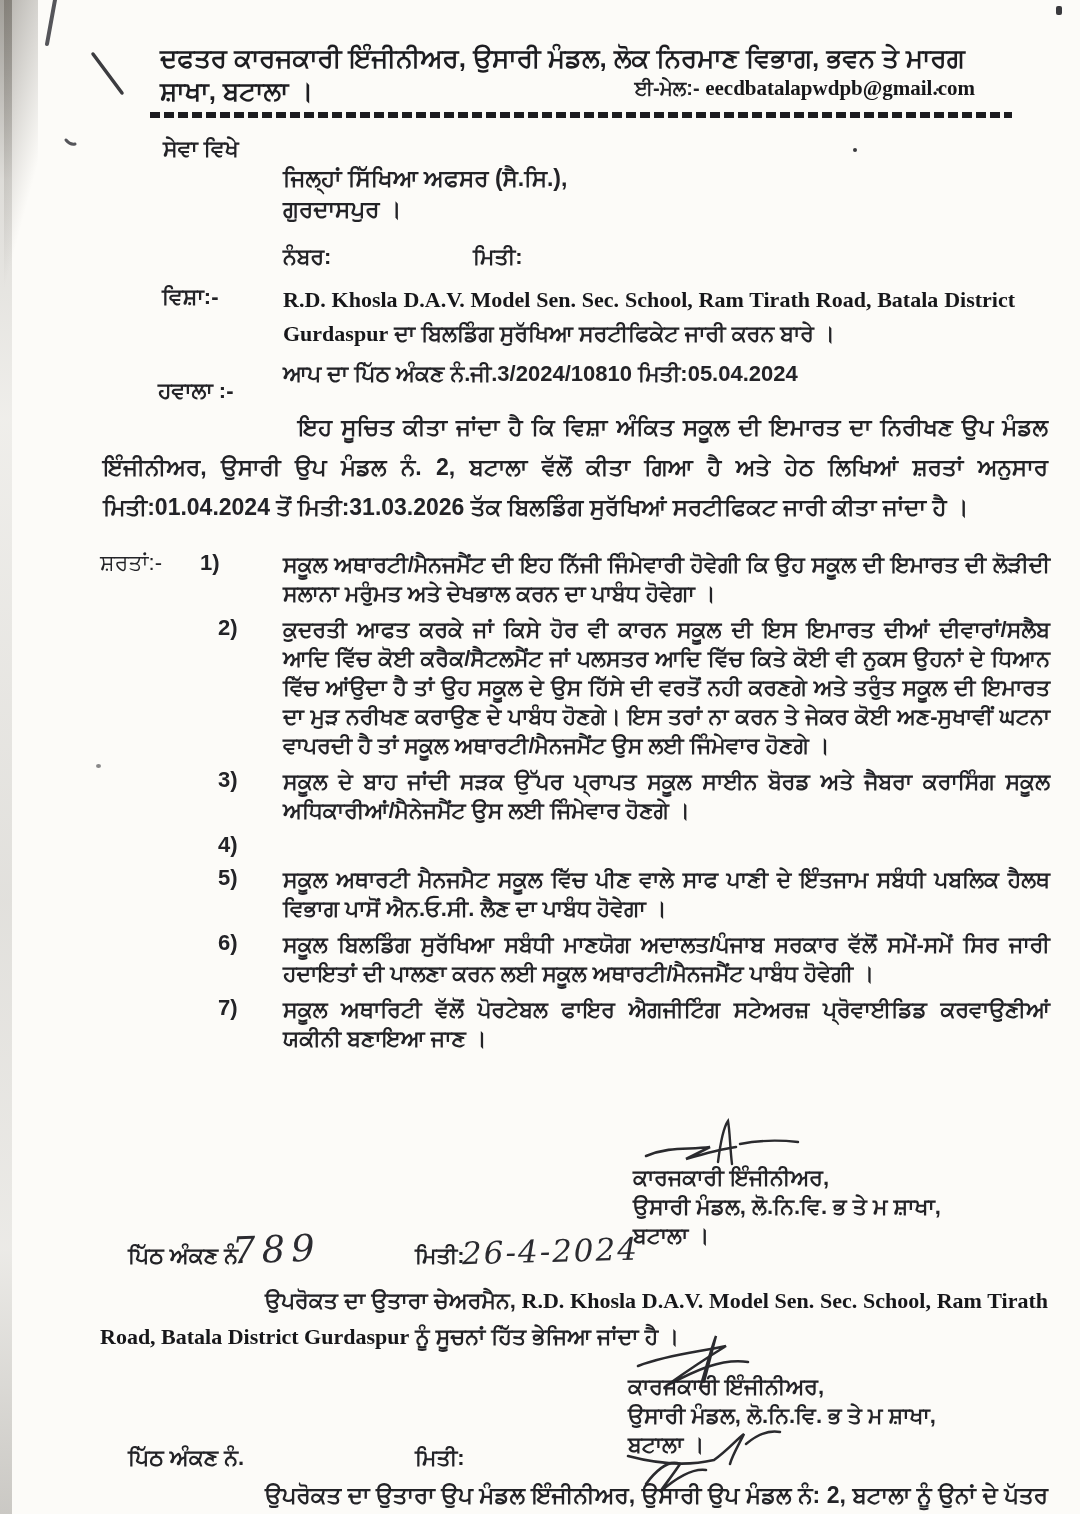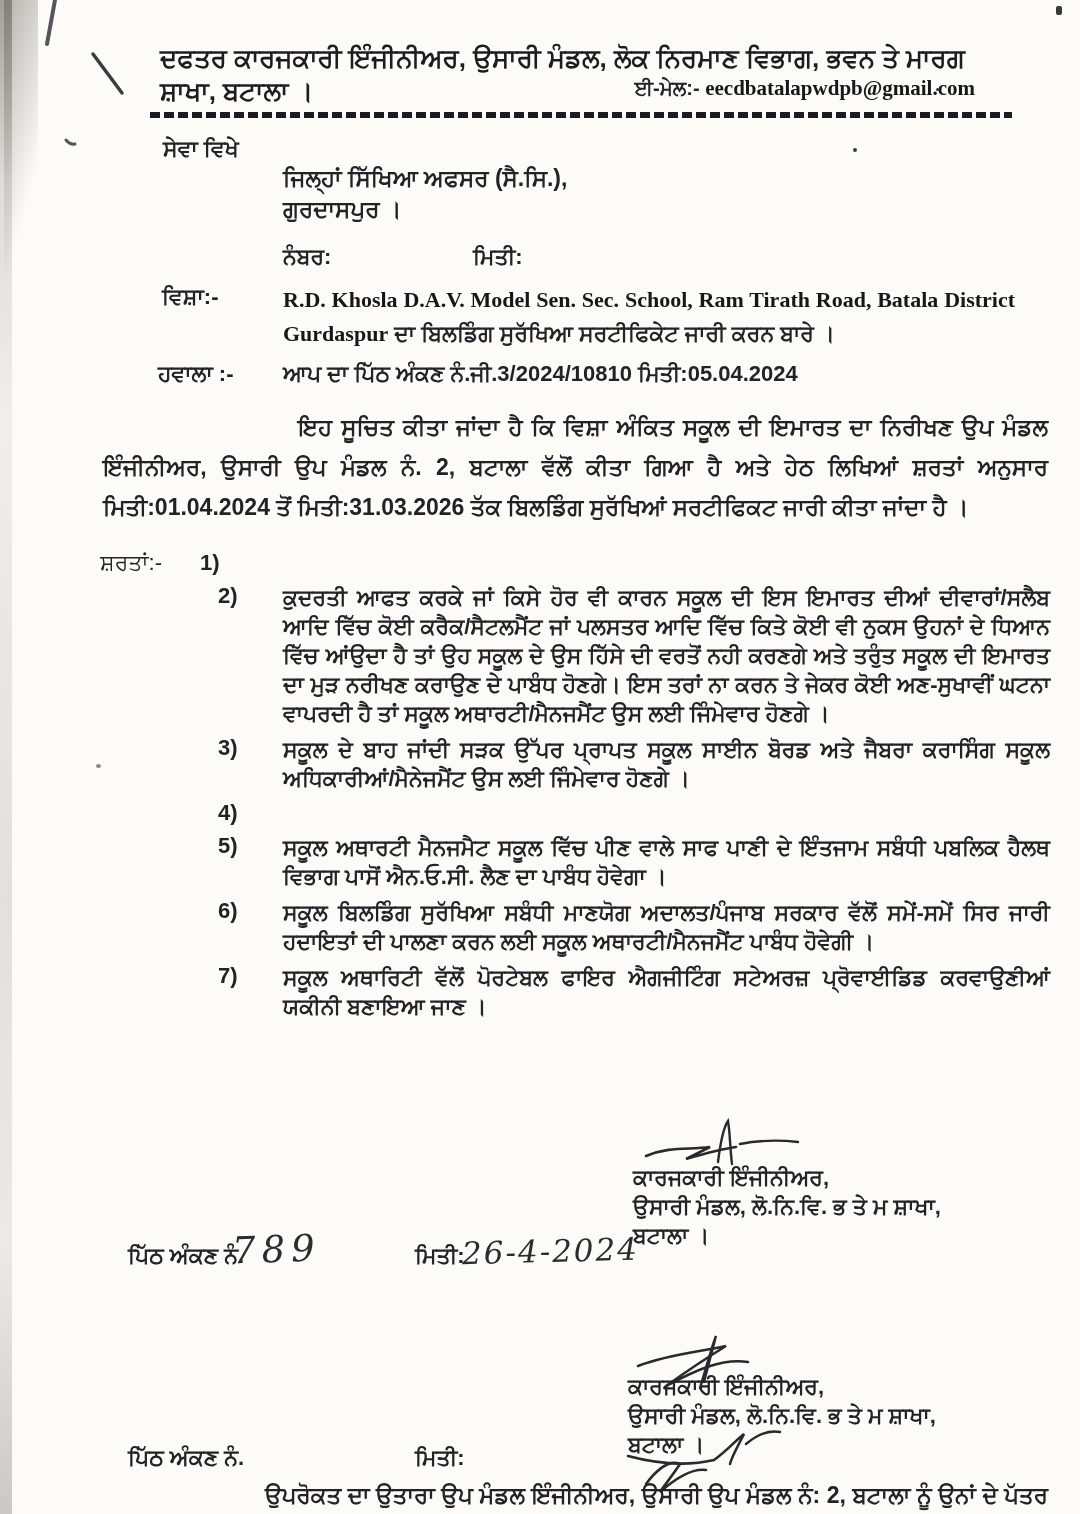--- a/index.html
+++ b/index.html
@@ -37,21 +37,21 @@
     background:repeating-linear-gradient(90deg,#1c1c20 0 10px,transparent 10px 14px);
   }
   .seva{top:136px;left:163px;font-size:22px;}
   .addr1{top:165px;left:283px;font-size:23px;}
   .addr2{top:196px;left:283px;font-size:23px;}
   .num-label{top:244px;left:283px;font-size:22px;}
   .date-label{top:244px;left:473px;font-size:22px;}
   .subj-label{top:284px;left:162px;font-size:22px;font-weight:700;}
   .subj-text{top:283px;left:283px;width:732px;font-size:22px;line-height:34px;text-align:justify;}
   .subj-text .pa{font-weight:700;}
-  .ref-label{top:361px;left:158px;font-size:22px;}
+  .ref-label{top:378px;left:158px;font-size:22px;}
   .ref-text{top:361px;left:283px;width:745px;font-size:22px;}
   .intro{
     top:407px;left:103px;width:945px;
     font-size:23px;line-height:40px;text-align:justify;text-indent:195px;
   }
   .conds{top:550px;left:100px;width:950px;}
   .cond-row{display:flex;margin-bottom:7px;}
   .cond-label{flex:none;width:100px;font-size:22px;font-weight:400;}
   .cond-num{flex:none;width:83px;font-size:22px;font-weight:600;padding-left:18px;box-sizing:border-box;}
   .cond-row:first-child .cond-num{padding-left:0;}
@@ -118,20 +118,21 @@
 
   <div class="abs ref-label pa">ਹਵਾਲਾ :-</div>
   <div class="abs ref-text pa">ਆਪ ਦਾ ਪਿੱਠ ਅੰਕਣ ਨੰ.ਜੀ.3/2024/10810 ਮਿਤੀ:05.04.2024</div>
 
   <div class="abs intro pa">ਇਹ ਸੂਚਿਤ ਕੀਤਾ ਜਾਂਦਾ ਹੈ ਕਿ ਵਿਸ਼ਾ ਅੰਕਿਤ ਸਕੂਲ ਦੀ ਇਮਾਰਤ ਦਾ ਨਿਰੀਖਣ ਉਪ ਮੰਡਲ ਇੰਜੀਨੀਅਰ, ਉਸਾਰੀ ਉਪ ਮੰਡਲ ਨੰ. 2, ਬਟਾਲਾ ਵੱਲੋਂ ਕੀਤਾ ਗਿਆ ਹੈ ਅਤੇ ਹੇਠ ਲਿਖਿਆਂ ਸ਼ਰਤਾਂ ਅਨੁਸਾਰ ਮਿਤੀ:01.04.2024 ਤੋਂ ਮਿਤੀ:31.03.2026 ਤੱਕ ਬਿਲਡਿੰਗ ਸੁਰੱਖਿਆਂ ਸਰਟੀਫਿਕਟ ਜਾਰੀ ਕੀਤਾ ਜਾਂਦਾ ਹੈ ।</div>
 
   <div class="abs conds">
     <div class="cond-row">
       <div class="cond-label">ਸ਼ਰਤਾਂ:-</div>
       <div class="cond-num">1)</div>
+      <div class="cond-text">ਸਕੂਲ ਅਥਾਰਟੀ/ਮੈਨਜਮੈਂਟ ਦੀ ਇਹ ਨਿੱਜੀ ਜਿੰਮੇਵਾਰੀ ਹੋਵੇਗੀ ਕਿ ਉਹ ਸਕੂਲ ਦੀ ਇਮਾਰਤ ਦੀ ਲੋੜੀਦੀ ਸਲਾਨਾ ਮਰੁੰਮਤ ਅਤੇ ਦੇਖਭਾਲ ਕਰਨ ਦਾ ਪਾਬੰਧ ਹੋਵੇਗਾ ।</div>
     </div>
     <div class="cond-row">
       <div class="cond-label"></div>
       <div class="cond-num">2)</div>
       <div class="cond-text">ਕੁਦਰਤੀ ਆਫਤ ਕਰਕੇ ਜਾਂ ਕਿਸੇ ਹੋਰ ਵੀ ਕਾਰਨ ਸਕੂਲ ਦੀ ਇਸ ਇਮਾਰਤ ਦੀਆਂ ਦੀਵਾਰਾਂ/ਸਲੈਬ ਆਦਿ ਵਿੱਚ ਕੋਈ ਕਰੈਕ/ਸੈਟਲਮੈਂਟ ਜਾਂ ਪਲਸਤਰ ਆਦਿ ਵਿੱਚ ਕਿਤੇ ਕੋਈ ਵੀ ਨੁਕਸ ਉਹਨਾਂ ਦੇ ਧਿਆਨ ਵਿੱਚ ਆਂਉਦਾ ਹੈ ਤਾਂ ਉਹ ਸਕੂਲ ਦੇ ਉਸ ਹਿੱਸੇ ਦੀ ਵਰਤੋਂ ਨਹੀ ਕਰਣਗੇ ਅਤੇ ਤਰੁੰਤ ਸਕੂਲ ਦੀ ਇਮਾਰਤ ਦਾ ਮੁੜ ਨਰੀਖਣ ਕਰਾਉਣ ਦੇ ਪਾਬੰਧ ਹੋਣਗੇ। ਇਸ ਤਰਾਂ ਨਾ ਕਰਨ ਤੇ ਜੇਕਰ ਕੋਈ ਅਣ-ਸੁਖਾਵੀਂ ਘਟਨਾ ਵਾਪਰਦੀ ਹੈ ਤਾਂ ਸਕੂਲ ਅਥਾਰਟੀ/ਮੈਨਜਮੈਂਟ ਉਸ ਲਈ ਜਿੰਮੇਵਾਰ ਹੋਣਗੇ ।</div>
     </div>
     <div class="cond-row">
       <div class="cond-label"></div>
       <div class="cond-num">3)</div>
       <div class="cond-text">ਸਕੂਲ ਦੇ ਬਾਹ ਜਾਂਦੀ ਸੜਕ ਉੱਪਰ ਪ੍ਰਾਪਤ ਸਕੂਲ ਸਾਈਨ ਬੋਰਡ ਅਤੇ ਜੈਬਰਾ ਕਰਾਸਿੰਗ ਸਕੂਲ ਅਧਿਕਾਰੀਆਂ/ਮੈਨੇਜਮੈਂਟ ਉਸ ਲਈ ਜਿੰਮੇਵਾਰ ਹੋਣਗੇ ।</div>
@@ -166,20 +167,23 @@
     <div>ਕਾਰਜਕਾਰੀ ਇੰਜੀਨੀਅਰ,</div>
     <div>ਉਸਾਰੀ ਮੰਡਲ, ਲੋ.ਨਿ.ਵਿ. ਭ ਤੇ ਮ ਸ਼ਾਖਾ,</div>
     <div>ਬਟਾਲਾ ।</div>
   </div>
 
   <div class="abs pith-label1 pa">ਪਿੱਠ ਅੰਕਣ ਨੰ.</div>
   <div class="abs handwrite hw-num">789</div>
   <div class="abs pith-date-label1 pa">ਮਿਤੀ:</div>
   <div class="abs handwrite hw-date">26-4-2024</div>
 
+  <div class="abs endorse1 pa">
+    <span>ਉਪਰੋਕਤ ਦਾ ਉਤਾਰਾ </span><span class="pa-bold">ਚੇਅਰਮੈਨ,</span><span class="en"> R.D. Khosla D.A.V. Model Sen. Sec. School, Ram Tirath Road, Batala District Gurdaspur</span><span> ਨੂੰ ਸੂਚਨਾਂ ਹਿੱਤ ਭੇਜਿਆ ਜਾਂਦਾ ਹੈ ।</span>
+  </div>
 
   <svg class="svg-mark" style="left:630px;top:1332px;" width="180" height="62" viewBox="0 0 180 62">
     <path d="M8 34 C40 22 70 20 96 14 C70 30 50 44 36 54 C66 38 92 26 118 30" stroke="#2a2a2e" stroke-width="2.6" fill="none" stroke-linecap="round"></path>
     <path d="M70 56 C76 36 82 14 86 4 L74 50" stroke="#2a2a2e" stroke-width="2.4" fill="none" stroke-linecap="round"></path>
   </svg>
   <div class="abs sigblock sig2 pa">
     <div>ਕਾਰਜਕਾਰੀ ਇੰਜੀਨੀਅਰ,</div>
     <div>ਉਸਾਰੀ ਮੰਡਲ, ਲੋ.ਨਿ.ਵਿ. ਭ ਤੇ ਮ ਸ਼ਾਖਾ,</div>
     <div>ਬਟਾਲਾ ।</div>
   </div>

